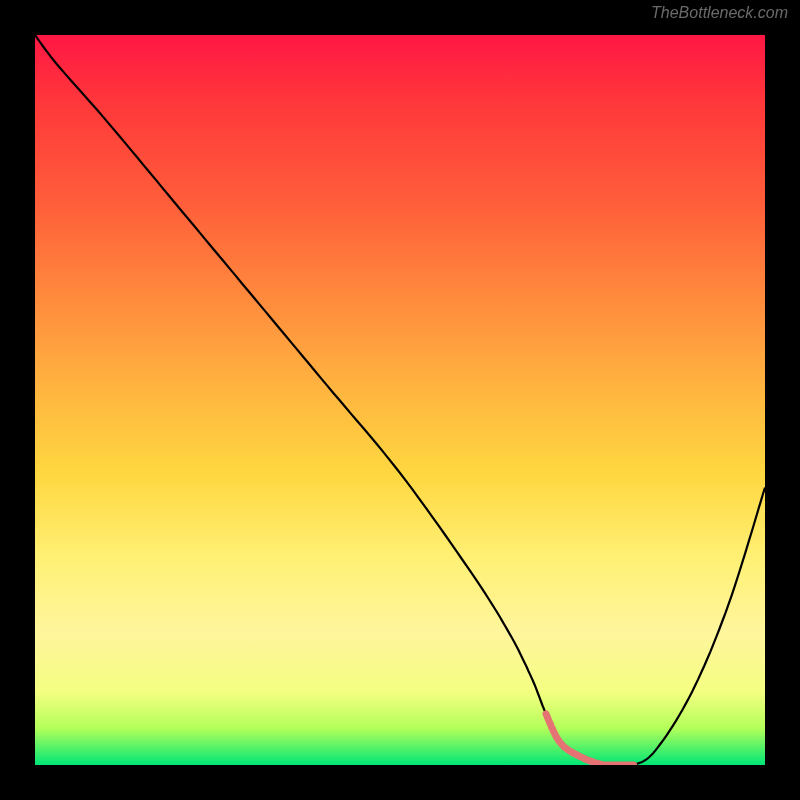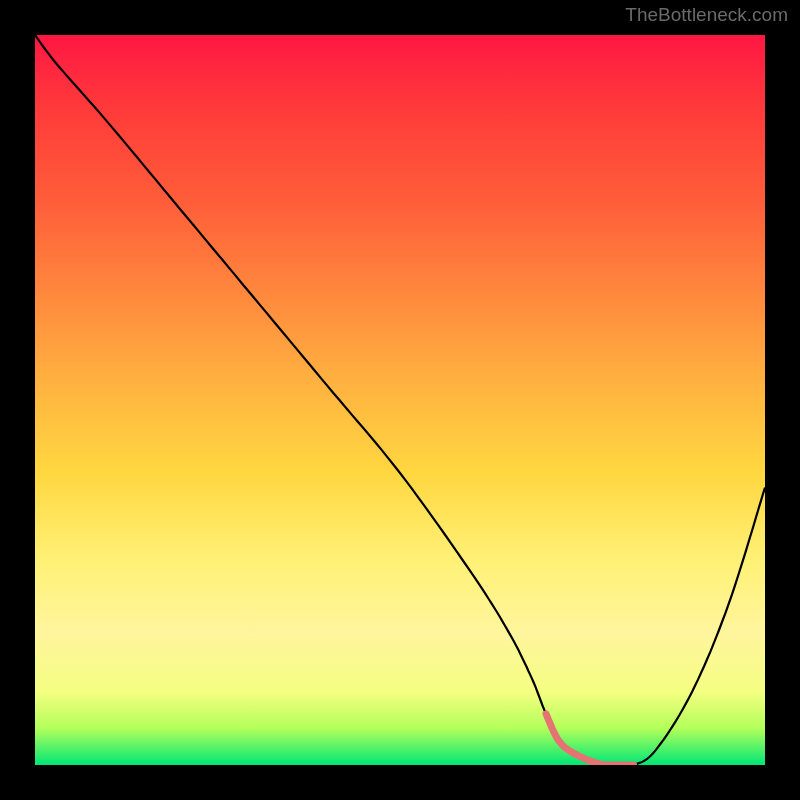--- a/index.html
+++ b/index.html
@@ -9,23 +9,24 @@
     height: 800px;
     background: #000000;
     position: relative;
     font-family: Arial, sans-serif;
   }
   .watermark {
     position: absolute;
     top: 4px;
     right: 12px;
     color: #6a6a6a;
-    font-size: 19px;
+    font-size: 16px;
     font-weight: 500;
     z-index: 10;
+    font-style: italic;
   }
   .plot-area {
     position: absolute;
     left: 35px;
     top: 35px;
     width: 730px;
     height: 730px;
     background: linear-gradient(to bottom,
       #ff1744 0%,
       #ff3a3a 10%,

